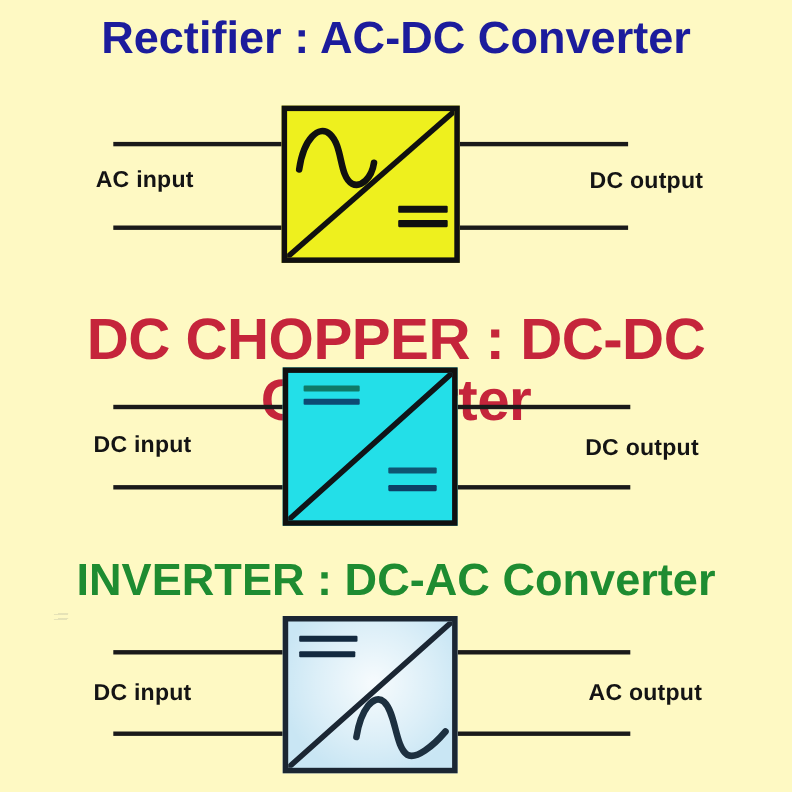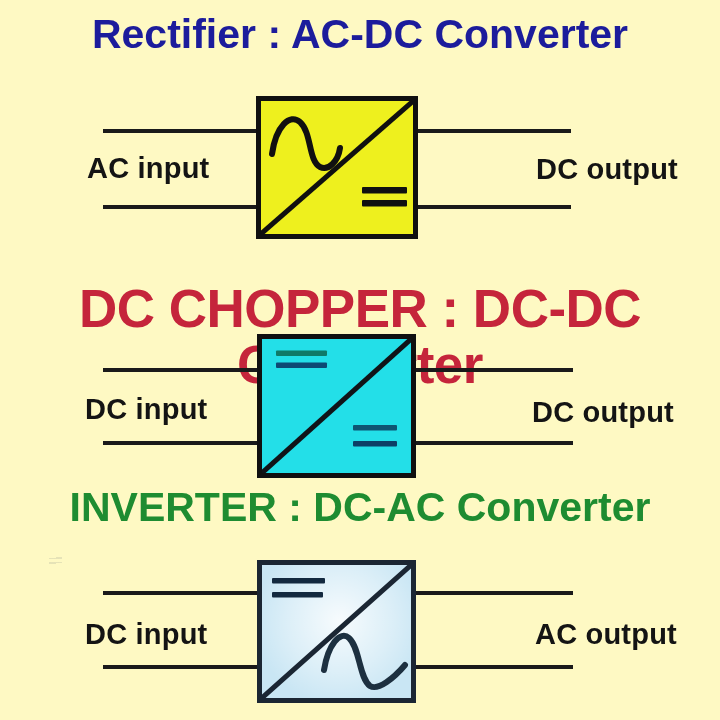--- a/index.html
+++ b/index.html
@@ -3,25 +3,25 @@
 <meta charset="utf-8">
 <style>
   html,body { margin:0; padding:0; }
   body { width:720px; height:720px; font-family:"Liberation Sans", sans-serif; }
   #canvas { position:relative; width:720px; height:720px; overflow:hidden; }
 
   .title { position:absolute; left:0; width:720px; text-align:center;
            font-weight:bold; line-height:1.05; letter-spacing:0; }
   #title-rectifier { top:13px; font-size:41px; }
   #title-chopper   { top:281px; font-size:53px; letter-spacing:-0.5px; }
-  #title-inverter  { top:486px; font-size:41px; }
+  #title-inverter  { top:506px; font-size:41px; }
 
   .wire { position:absolute; height:4px; }
 
-  .io-label { position:absolute; font-weight:bold; font-size:29px; letter-spacing:0.2px; }
+  .io-label { position:absolute; font-weight:bold; font-size:21px; letter-spacing:0.2px; }
 
   .box { position:absolute; border-style:solid; border-width:5px; box-sizing:content-box; }
   #box-rectifier { left:256px; top:96px;  width:152px; height:133px; }
   #box-chopper   { left:257px; top:334px; width:149px; height:134px; }
   #box-inverter  { left:257px; top:560px; width:149px; height:133px;
       background-image: radial-gradient(circle at 52% 42%,
         rgba(255,255,255,0.85) 0%, rgba(255,255,255,0.35) 48%, rgba(255,255,255,0) 78%); }
   .box svg { position:absolute; left:0; top:0; width:100%; height:100%; display:block; }
 
   .smudge { position:absolute; left:49px; top:555px; width:13px; height:11px; opacity:0.28;

